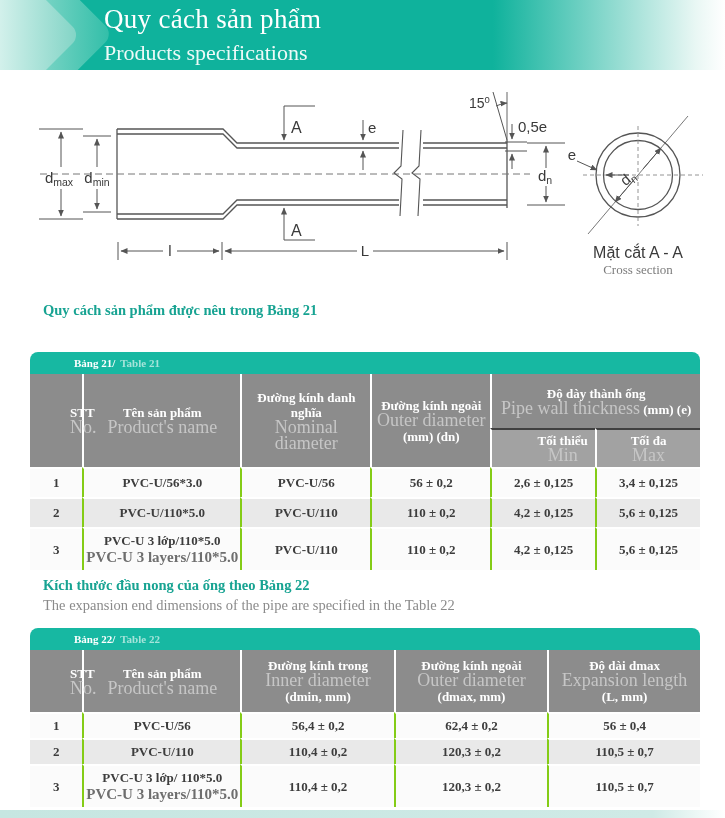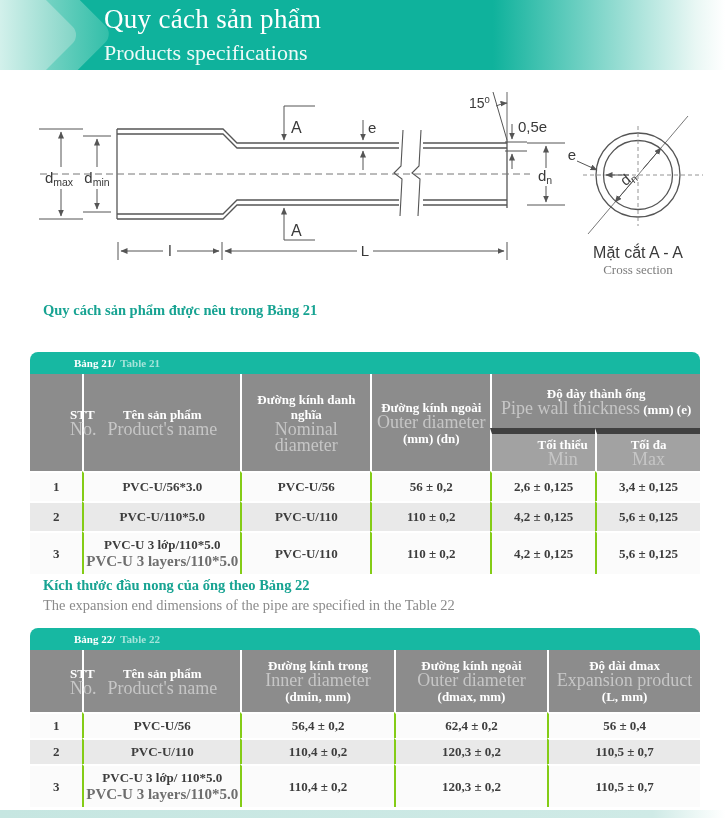--- a/index.html
+++ b/index.html
@@ -37,21 +37,21 @@
   .banner .b-en{color:#a5e4da;margin-left:5px;}
   table{border-collapse:separate;border-spacing:0;width:100%;table-layout:fixed;}
   th,td{text-align:center;vertical-align:middle;padding:3px 2px;}
   th{
     background:#8c8c8c;color:#ffffff;font-weight:bold;font-size:13px;line-height:15px;
     border-left:2px solid #ffffff;
   }
   th:first-child{border-left:none;padding-left:40px;}
   th .h-en{color:#c6c6c6;font-weight:normal;font-size:18px;}
   th .h-unit{color:#ffffff;font-weight:bold;}
-  tr.subrow th{background:#a2a2a2;border-top:6px solid #404040;height:26px;}
+  tr.subrow th{background:#a2a2a2;border-top:2px solid #404040;height:26px;}
   tr.subrow th.first-sub{border-left:2px solid #ffffff;}
   .t21 tr.mainrow th{height:48px;}
   .t22 tr.mainrow th{height:56px;}
   td{
     background:#fbfbfb;font-weight:bold;font-size:13px;color:#3d3d3d;
     border-top:2px solid #ffffff;border-left:2px solid #84cc16;padding:4px 2px;
   }
   td:first-child{border-left:none;}
   tr.alt td{background:#e9e9e9;}
   .t21 tbody tr td{height:20px;}
@@ -245,21 +245,21 @@
         <col style="width:22.9%">
       <col style="width:22.9%">
         <col style="width:22.8%">
     </colgroup>
     <thead>
       <tr class="mainrow">
         <th><span>STT</span><br><span class="h-en">No.</span></th>
         <th><span>Tên sản phẩm</span><br><span class="h-en">Product's name</span></th>
         <th><span>Đường kính trong</span><br><span class="h-en">Inner diameter</span><br><span class="h-unit">(dmin, mm)</span></th>
         <th><span>Đường kính ngoài</span><br><span class="h-en">Outer diameter</span><br><span class="h-unit">(dmax, mm)</span></th>
-        <th><span>Độ dài dmax</span><br><span class="h-en">Expansion product</span><br><span class="h-unit">(L, mm)</span></th>
+        <th><span>Độ dài dmax</span><br><span class="h-en">Expansion length</span><br><span class="h-unit">(L, mm)</span></th>
       </tr>
     </thead>
     <tbody>
       <tr>
         <td>1</td>
         <td><span>PVC-U/56</span></td>
         <td>56,4 ± 0,2</td>
         <td>62,4 ± 0,2</td>
         <td>56 ± 0,4</td>
       </tr>

